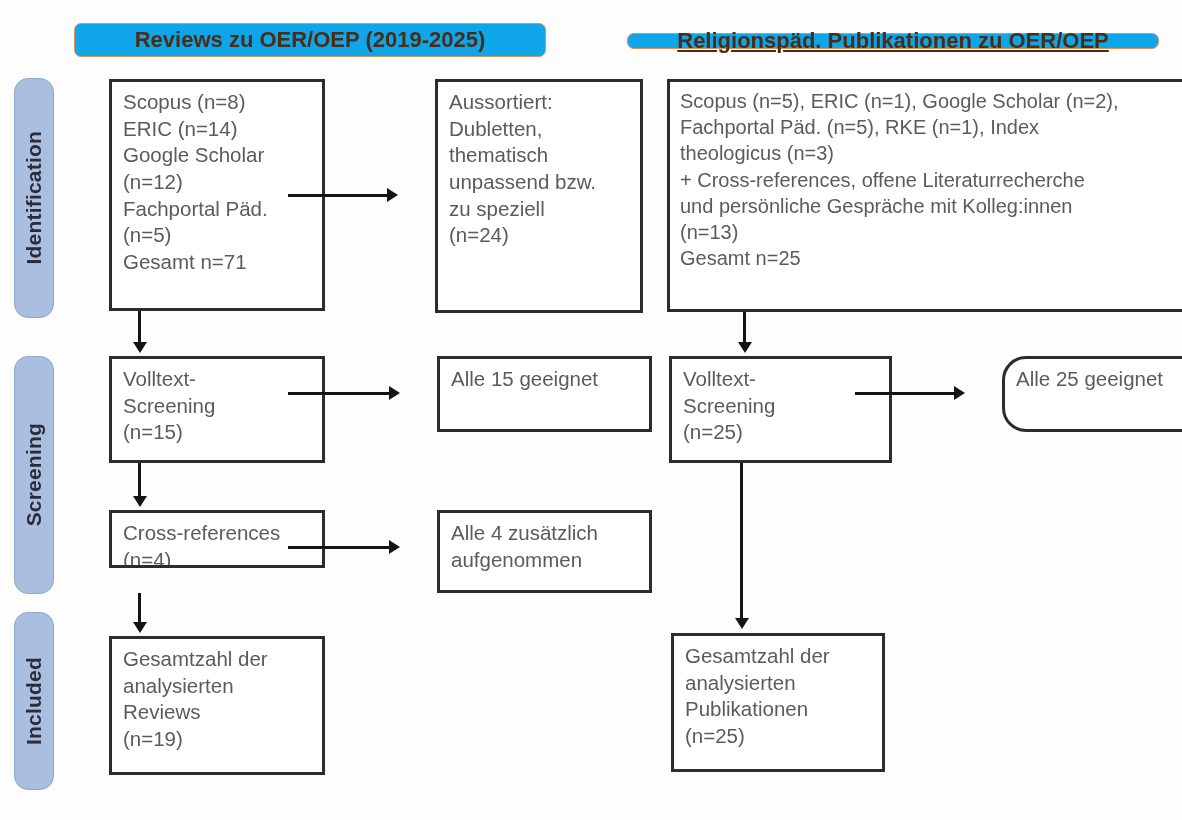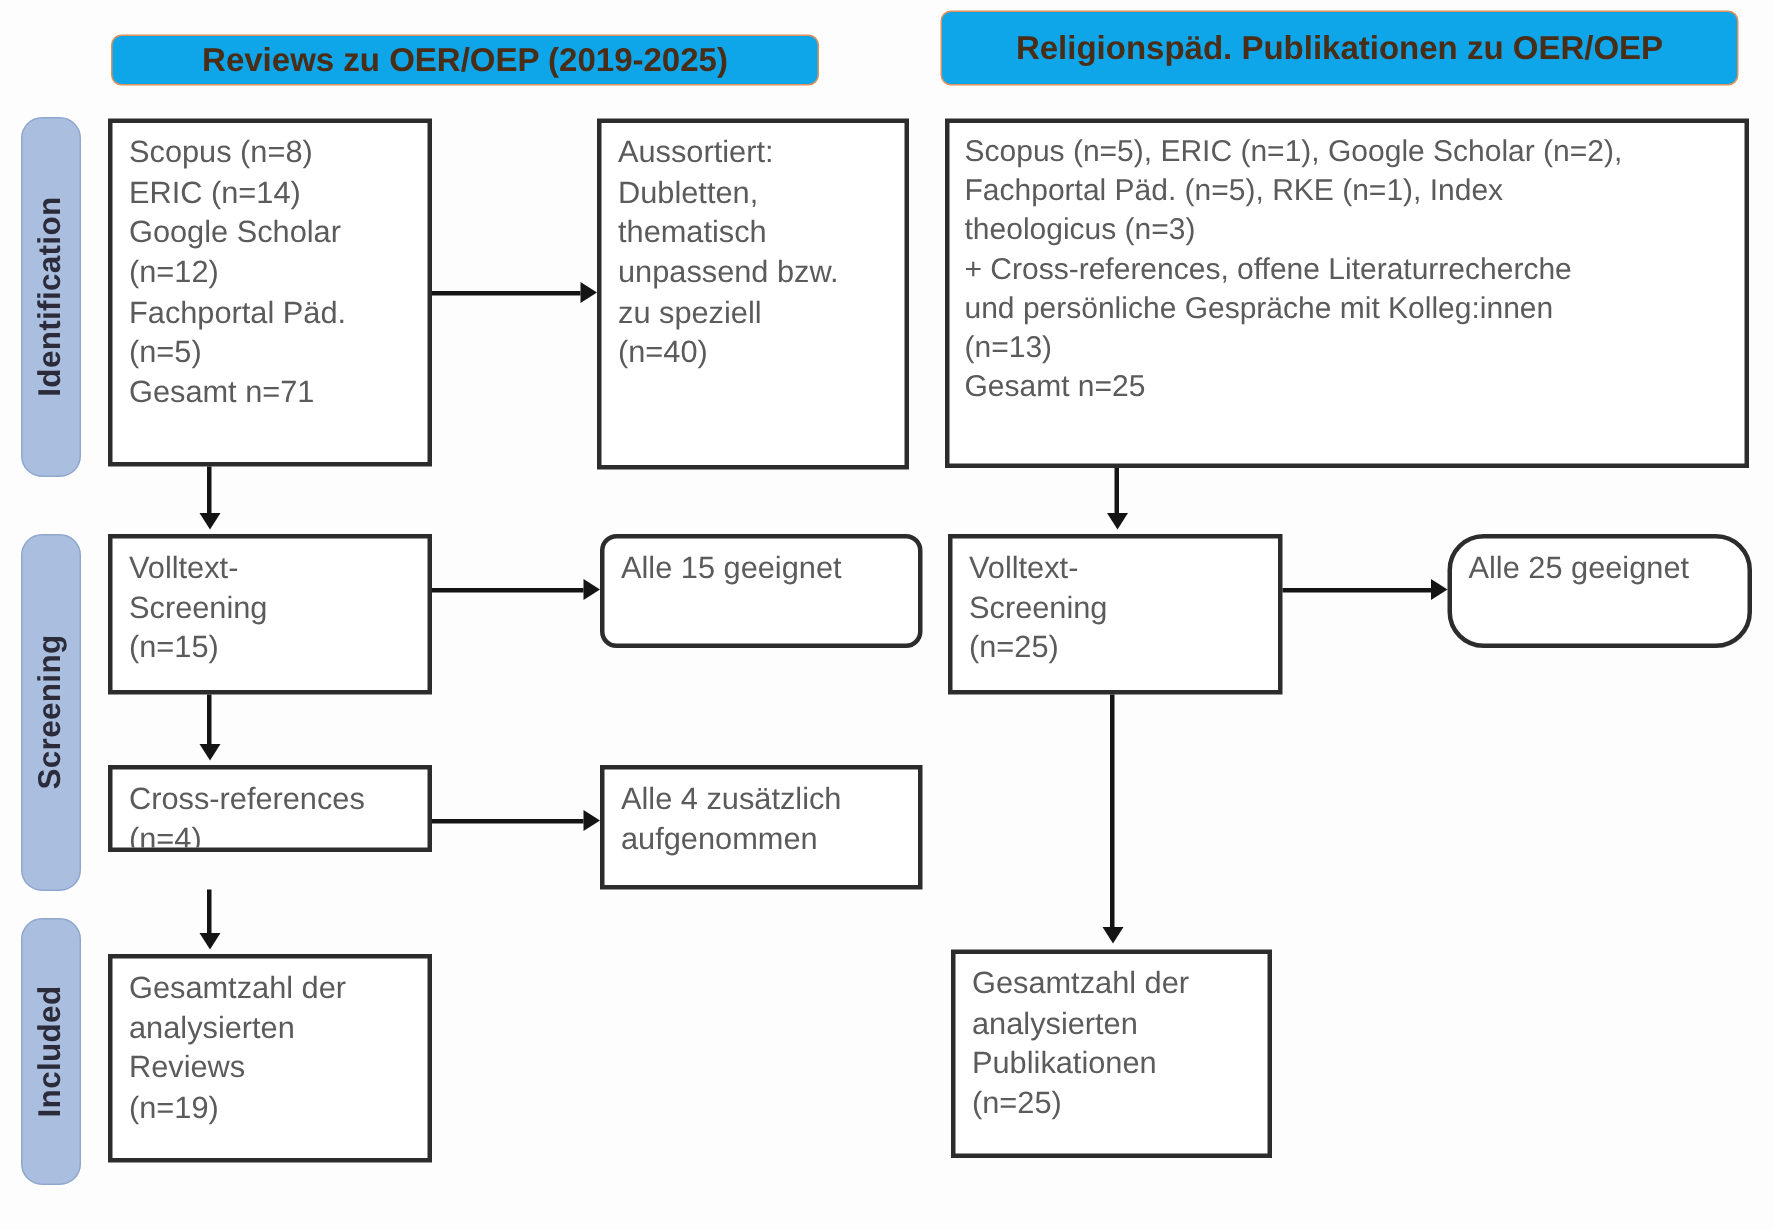--- a/index.html
+++ b/index.html
@@ -59,20 +59,21 @@
   .flow-box {
     position: absolute;
     background: #ffffff;
     border: 3px solid #2c2c2c;
     box-sizing: border-box;
     padding: 7px 9px 7px 11px;
     color: #5b5b5b;
     font-size: 20.5px;
     line-height: 1.30;
     overflow: hidden;
+    margin-left: 37px;
   }
   .flow-box.dense {
     font-size: 20px;
     line-height: 1.31;
     padding: 6px 8px 6px 10px;
   }
   .flow-box .ln {
     display: block;
     white-space: nowrap;
   }
@@ -113,56 +114,56 @@
   </div>
 
   <div class="phase-bar" style="left:14px; top:612px; width:40px; height:178px;">
     <span class="phase-text">Included</span>
   </div>
 
   <div class="col-header" style="left:74px; top:23px; width:472px; height:34px;">
     <span>Reviews zu OER/OEP (2019-2025)</span>
   </div>
 
-  <div class="col-header" style="left:627px; top:7px; width:532px; height:50px;">
+  <div class="col-header" style="left:627px; top:33px; width:532px; height:16px;text-decoration:underline;">
     <span>Religionspäd. Publikationen zu OER/OEP</span>
   </div>
 
   <div class="flow-box" style="left:72px; top:79px; width:216px; height:232px;">
     <span class="ln">Scopus (n=8)</span>
     <span class="ln">ERIC (n=14)</span>
     <span class="ln">Google Scholar</span>
     <span class="ln">(n=12)</span>
     <span class="ln">Fachportal Päd.</span>
     <span class="ln">(n=5)</span>
     <span class="ln">Gesamt n=71</span>
   </div>
 
   <div class="flow-box" style="left:398px; top:79px; width:208px; height:234px;">
     <span class="ln">Aussortiert:</span>
     <span class="ln">Dubletten,</span>
     <span class="ln">thematisch</span>
     <span class="ln">unpassend bzw.</span>
     <span class="ln">zu speziell</span>
-    <span class="ln">(n=40)</span>
+    <span class="ln">(n=24)</span>
   </div>
 
   <div class="conn h" style="left:288px; top:194px; width:99px;"></div>
   <div class="arrow-right" style="left:387px; top:188px;"></div>
 
   <div class="conn v" style="left:138px; top:311px; width:3px; height:33px;"></div>
   <div class="arrow-down" style="left:133px; top:342px;"></div>
 
   <div class="flow-box" style="left:72px; top:356px; width:216px; height:107px;">
     <span class="ln">Volltext-</span>
     <span class="ln">Screening</span>
     <span class="ln">(n=15)</span>
   </div>
 
-  <div class="flow-box" style="left:400px; top:356px; width:215px; height:76px;border-radius:11px;">
+  <div class="flow-box" style="left:400px; top:356px; width:215px; height:76px;">
     <span class="ln">Alle 15 geeignet</span>
   </div>
 
   <div class="conn h" style="left:288px; top:392px; width:101px;"></div>
   <div class="arrow-right" style="left:389px; top:386px;"></div>
 
   <div class="conn v" style="left:138px; top:463px; width:3px; height:35px;"></div>
   <div class="arrow-down" style="left:133px; top:496px;"></div>
 
   <div class="flow-box" style="left:72px; top:510px; width:216px; height:58px;">

